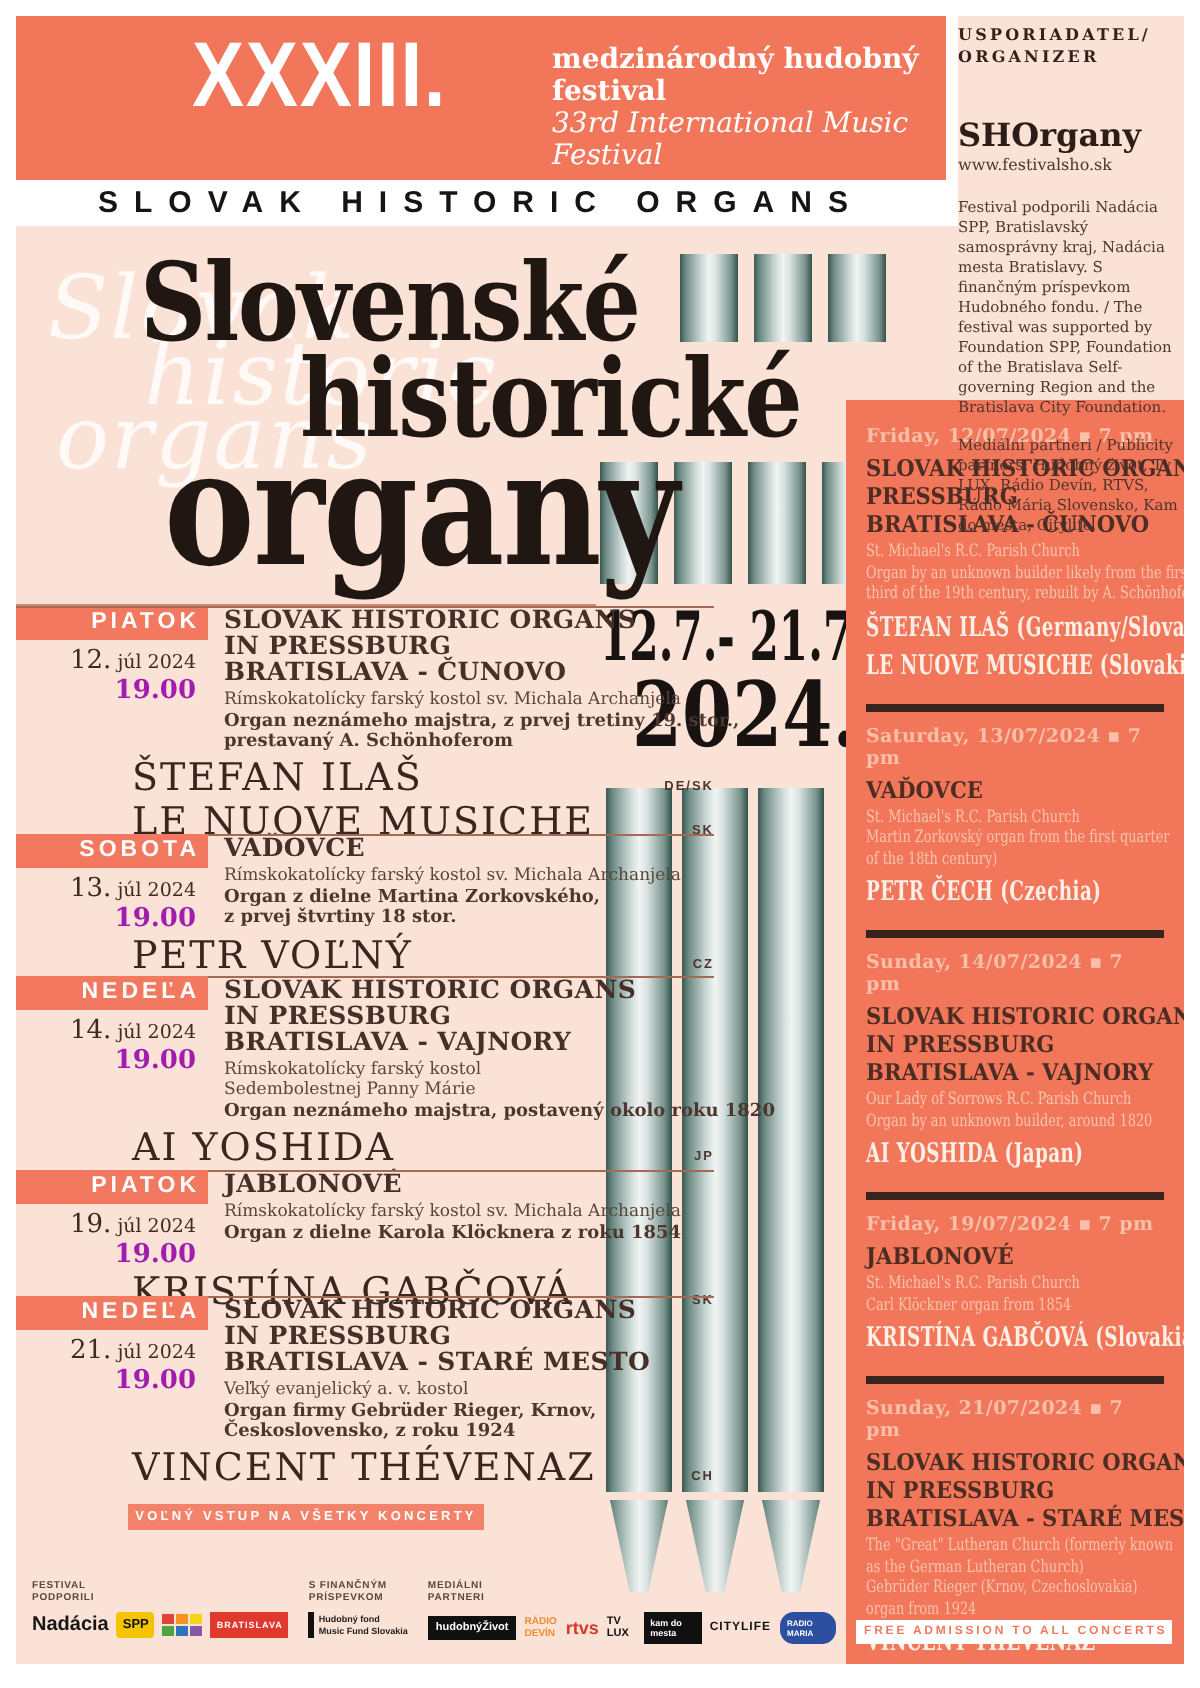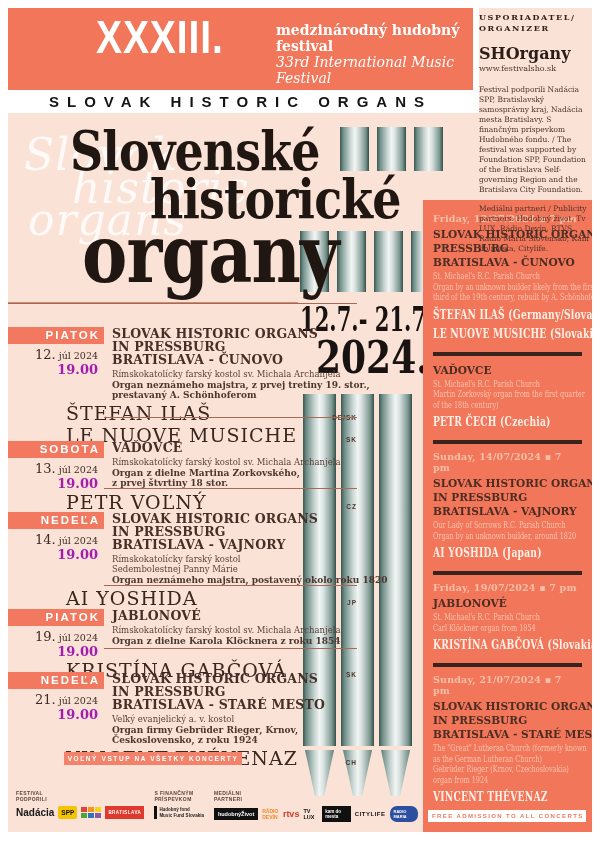--- a/index.html
+++ b/index.html
@@ -17,21 +17,21 @@
   .hband-sk{position:absolute;left:0;bottom:3px;width:100%;text-align:center;
             font:700 15px "Liberation Sans",sans-serif;letter-spacing:5px;color:#fff;}
   .hband-en{position:absolute;left:8px;top:90px;width:465px;height:23px;background:#fff;z-index:5;
             text-align:center;font:700 15px "Liberation Sans",sans-serif;letter-spacing:8px;
             color:#151515;line-height:23px;}
   .hgap{position:absolute;left:473px;top:8px;width:6px;height:105px;background:#fff;z-index:6;}
 
   
   .org{position:absolute;left:479px;top:12px;width:112px;z-index:5;}
   .org-label{font:700 8px "DejaVu Serif",serif;letter-spacing:1.6px;line-height:11px;
-             white-space:pre;margin-bottom:10px;color:#33221c;}
+             white-space:pre;margin-bottom:24px;color:#33221c;}
   .org-name{font:700 16px "DejaVu Serif",serif;color:#2c1d17;margin-bottom:1px;}
   .org-web{display:block;font:400 8px "DejaVu Serif",serif;color:#4a342b;margin-bottom:12px;text-decoration:none;}
   .org-p{font:400 7.5px "DejaVu Serif",serif;line-height:10px;color:#4c352c;margin-bottom:9px;}
 
   
   .ghost{position:absolute;z-index:1;font:italic 400 44px "DejaVu Serif",serif;
          color:rgba(255,255,255,.82);letter-spacing:1px;line-height:1;}
   .g1{left:24px;top:133px}.g2{left:72px;top:166px}.g3{left:28px;top:198px}
   .hero{position:absolute;z-index:3;font:700 54px "DejaVu Serif",serif;color:#201713;
         letter-spacing:-1px;transform:scaleX(.85);transform-origin:0 0;line-height:1;}
@@ -55,21 +55,21 @@
   .pl1{left:303px;top:394px;width:33px;height:352px}
   .pl2{left:341px;top:394px;width:33px;height:352px}
   .pl3{left:379px;top:394px;width:33px;height:352px}
   .pf{clip-path:polygon(6% 0,94% 0,64% 100%,36% 100%);}
   .pf1{left:303px;top:750px;width:33px;height:46px}
   .pf2{left:341px;top:750px;width:33px;height:46px}
   .pf3{left:379px;top:750px;width:33px;height:46px}
 
   
   .levent{position:absolute;left:8px;width:471px;z-index:3;display:grid;
-          grid-template-columns:96px 1fr;padding-top:24px;}
+          grid-template-columns:96px 1fr;padding-top:0;}
   .levent::before{content:"";position:absolute;top:0;left:96px;right:122px;height:1px;background:#a56a56;}
   .e1::before{left:0;}
   .e1{top:303px}.e2{top:417px}.e3{top:488px}.e4{top:585px}.e5{top:648px}
   .lleft{grid-column:1;text-align:right;padding-right:6px;}
   .lband{background:#f2795f;color:#fff;font:700 11.5px "Liberation Sans",sans-serif;
          letter-spacing:2px;line-height:17px;height:17px;padding-right:4px;margin:0 -6px 3px 0;}
   .ldate{font:400 9.5px "DejaVu Serif",serif;color:#3c2a23;white-space:nowrap;}
   .lday{font-size:13px;font-weight:400;}
   .ltime{font:700 13px "DejaVu Serif",serif;color:#a21caf;}
   .lright{grid-column:2;padding-left:8px;}
@@ -294,20 +294,21 @@
       <div class="rhead">SLOVAK HISTORIC ORGANS IN
 PRESSBURG
 BRATISLAVA - ČUNOVO</div>
       <div class="rdet">St. Michael's R.C. Parish Church
 Organ by an unknown builder likely from the first
 third of the 19th century, rebuilt by A. Schönhofer</div>
       <div class="rart">ŠTEFAN ILAŠ (Germany/Slovakia)
 LE NUOVE MUSICHE (Slovakia)</div>
     </div>
     <div class="revent">
+      <div class="rdate">Saturday, 13/07/2024 ▪ 7 pm</div>
       <div class="rhead">VAĎOVCE</div>
       <div class="rdet">St. Michael's R.C. Parish Church
 Martin Zorkovský organ from the first quarter
 of the 18th century)</div>
       <div class="rart">PETR ČECH (Czechia)</div>
     </div>
     <div class="revent">
       <div class="rdate">Sunday, 14/07/2024 ▪ 7 pm</div>
       <div class="rhead">SLOVAK HISTORIC ORGANS
 IN PRESSBURG

